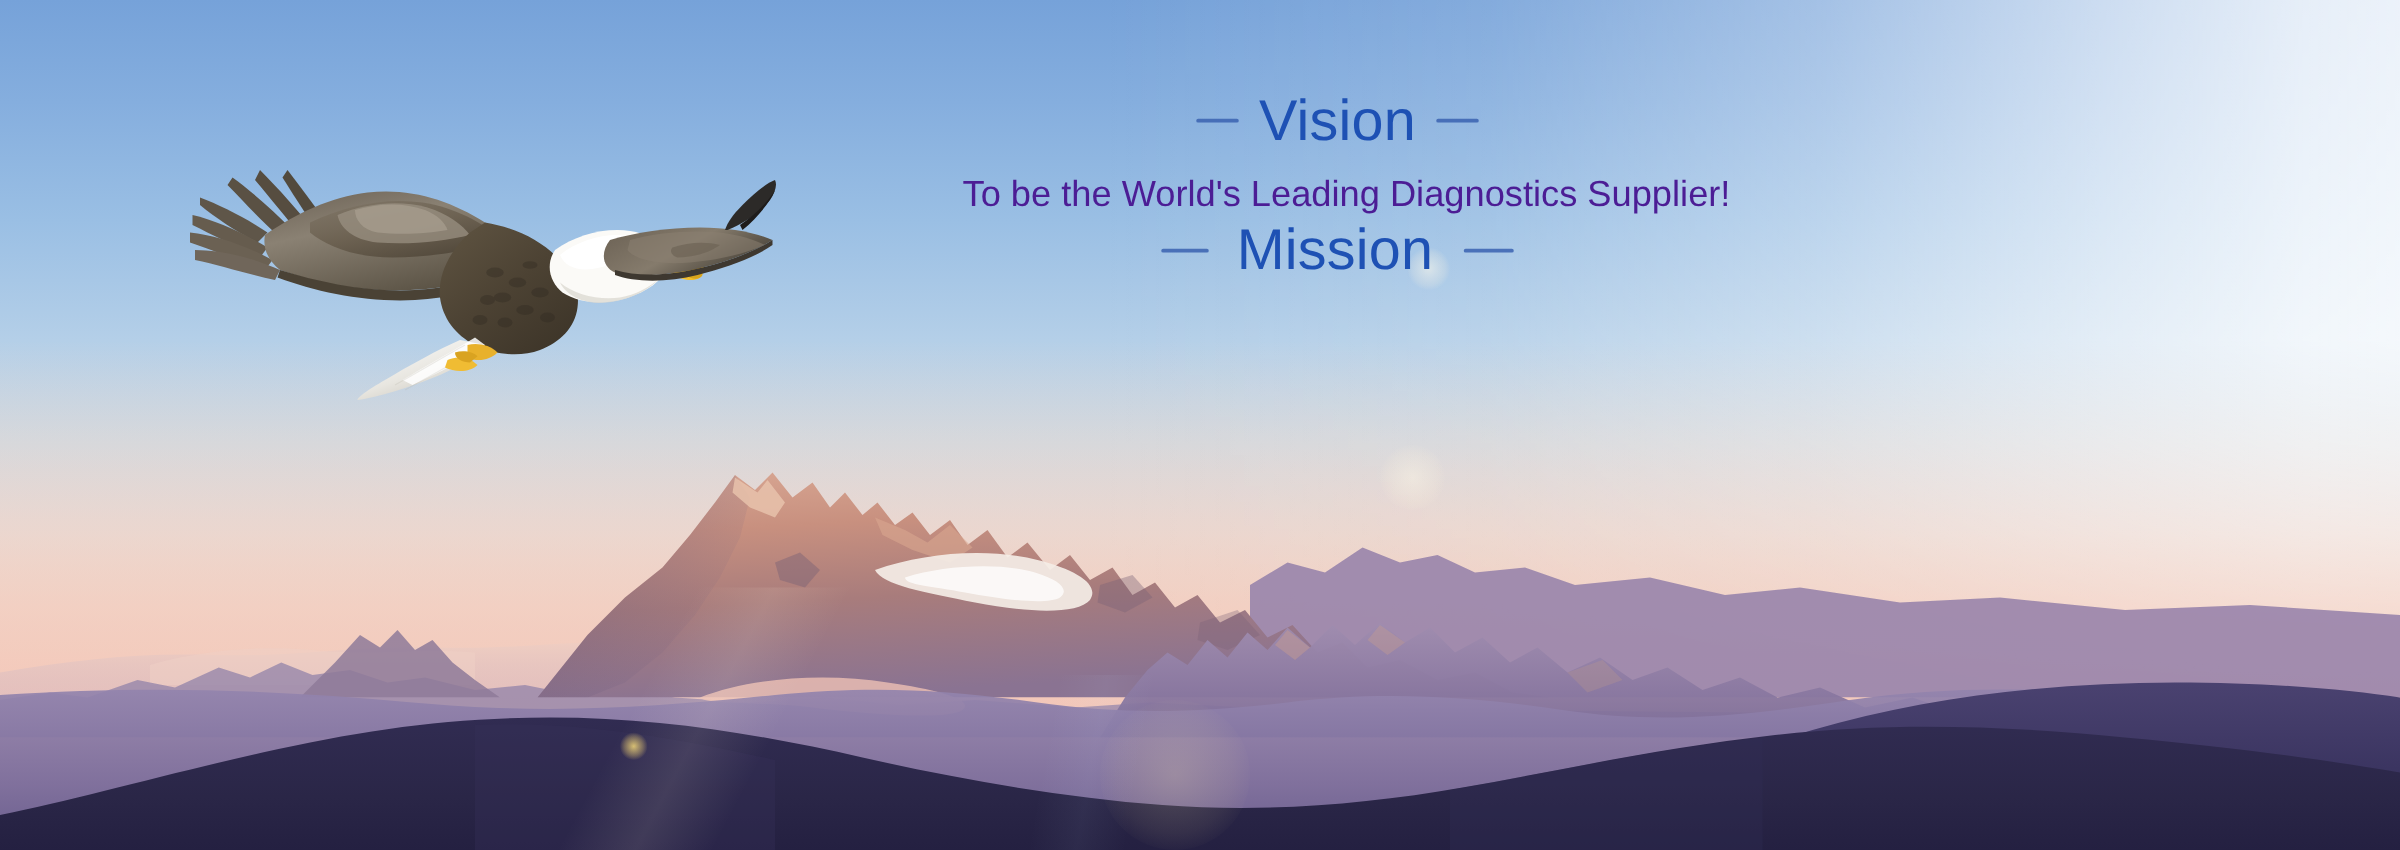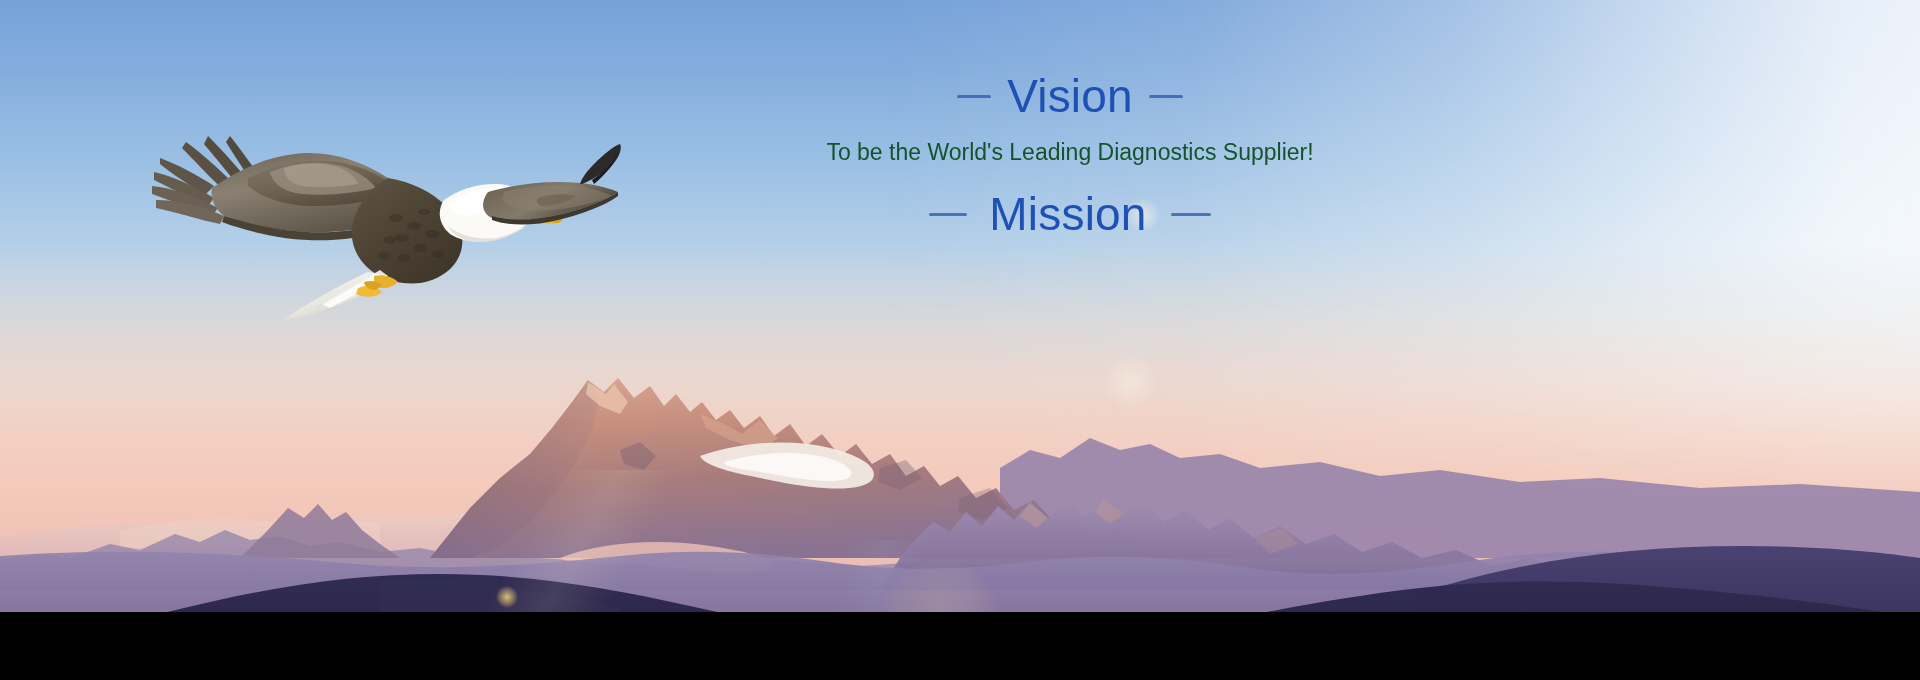--- a/index.html
+++ b/index.html
@@ -5,21 +5,21 @@
   * { margin:0; padding:0; box-sizing:border-box; }
   html, body { width:1920px; height:680px; overflow:hidden; }
   body {
     font-family: "Liberation Sans", sans-serif;
     background:#000;
   }
 
   .banner {
     position:relative;
     width:1920px;
-    height:612px;
+    height:680px;
     overflow:hidden;
     background:#8FB4DE;
     text-decoration:underline;
   }
 
   
   .sky-base {
     position:absolute; inset:0;
     background:linear-gradient(to bottom,
       #76A2D9 0%,
@@ -105,28 +105,28 @@
   .rule-r { width:34px; }
   .head-title {
     font-size:46px;
     font-weight:400;
     color:#1E51B4;
     letter-spacing:.2px;
     line-height:1.08;
     white-space:nowrap;
   }
   .tagline {
-    font-size:23px;
-    color:#14532d;
+    font-size:29px;
+    color:#4c1d95;
     font-weight:400;
     line-height:1.3;
     white-space:nowrap;
   }
   .vision-tag { margin-top:16px; }
-  .mission-group { margin-top:22px; }
+  .mission-group { }
   .mission-tag { margin-top:14px; }
   .mission-row .rule-l { width:38px; margin-right:6px; }
   .mission-row .rule-r { width:40px; margin-left:8px; }
 </style>
 </head>
 <body>
 
 <div class="banner">
 
   <div class="sky-base"></div>

